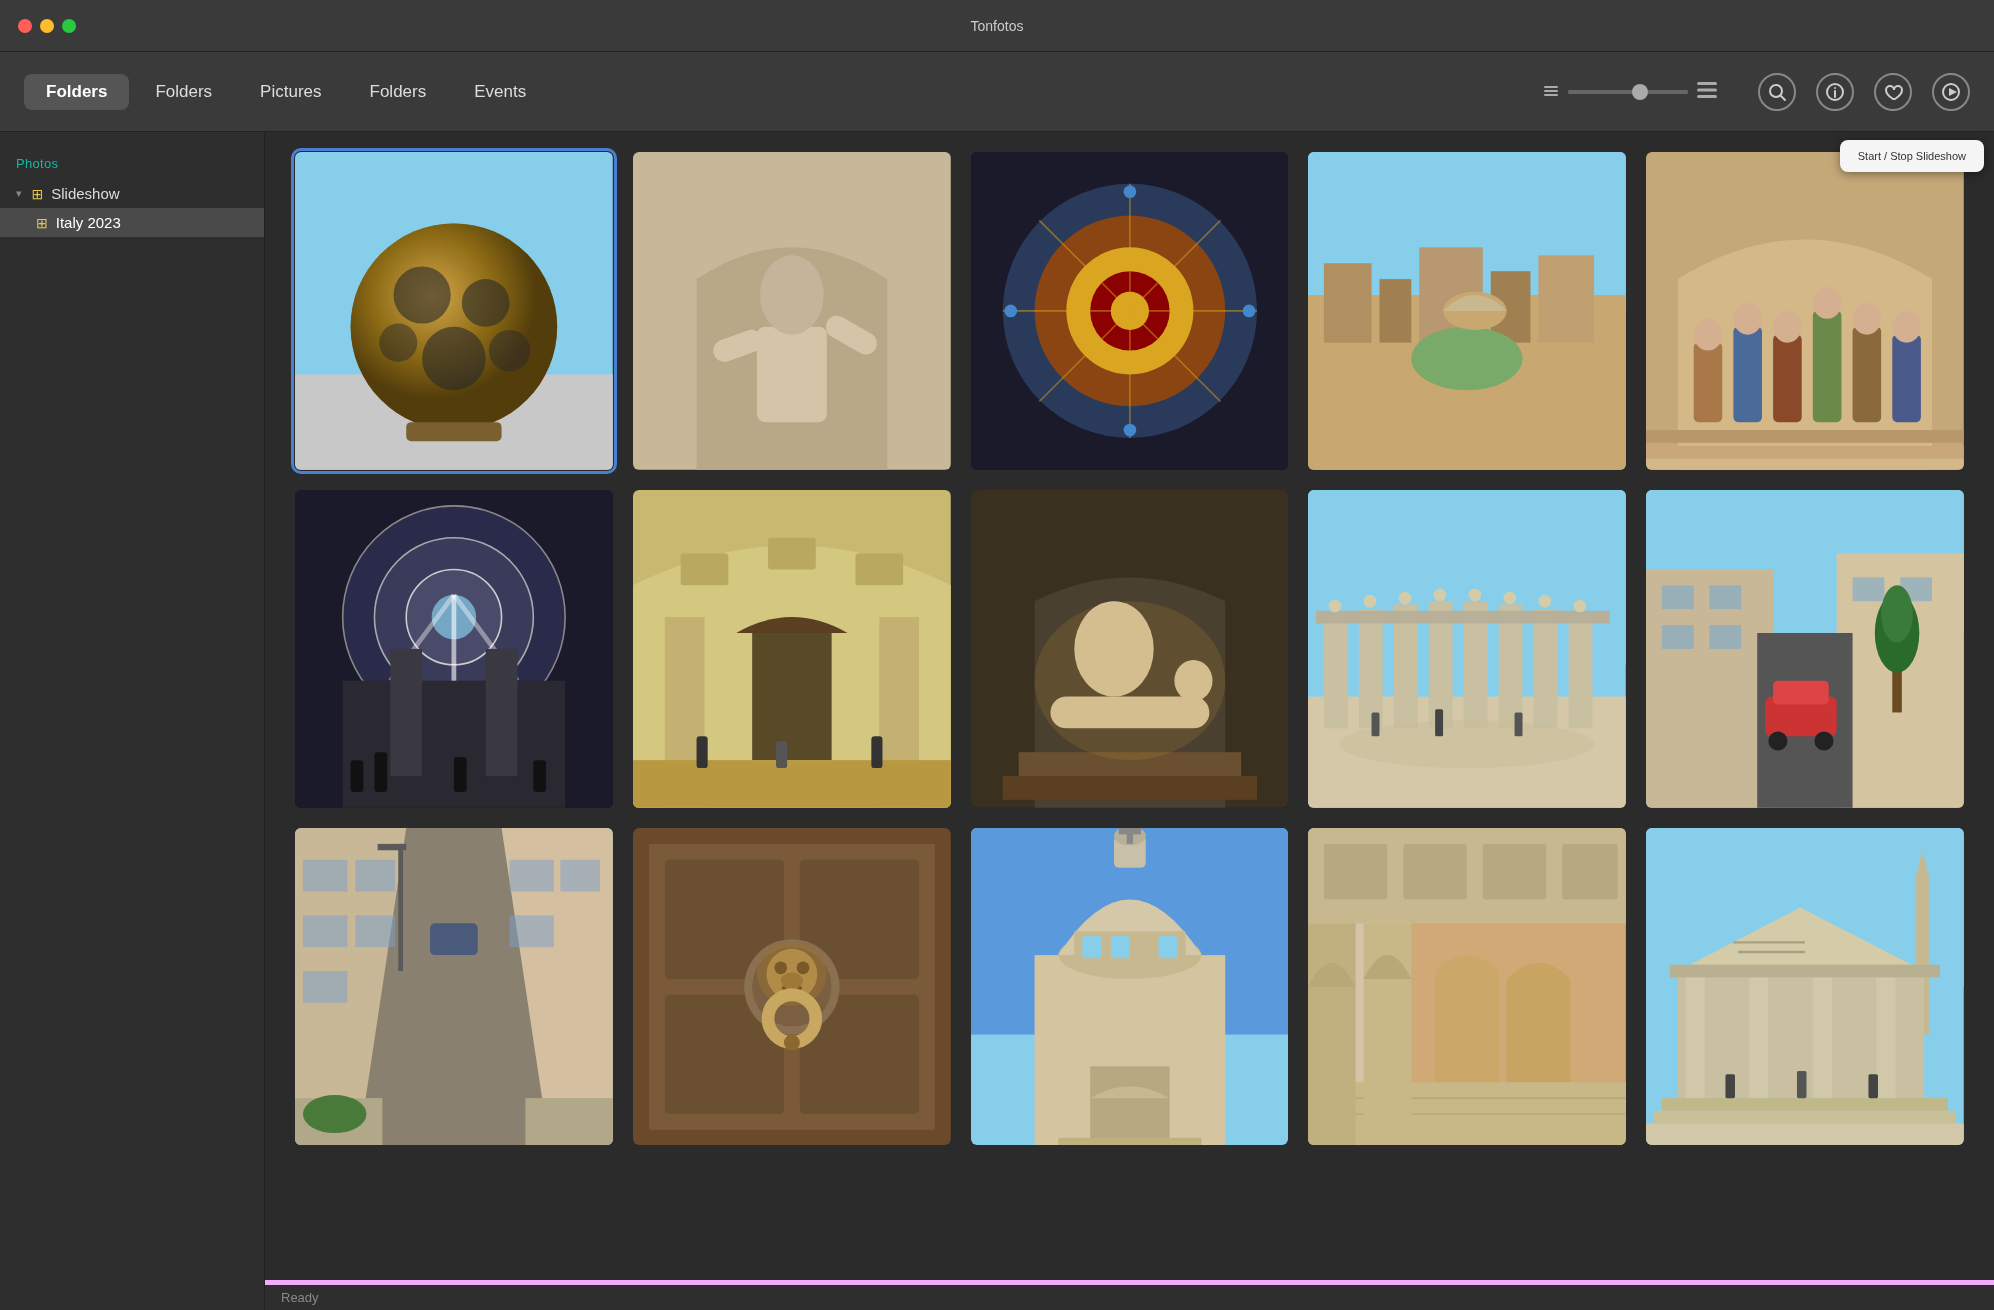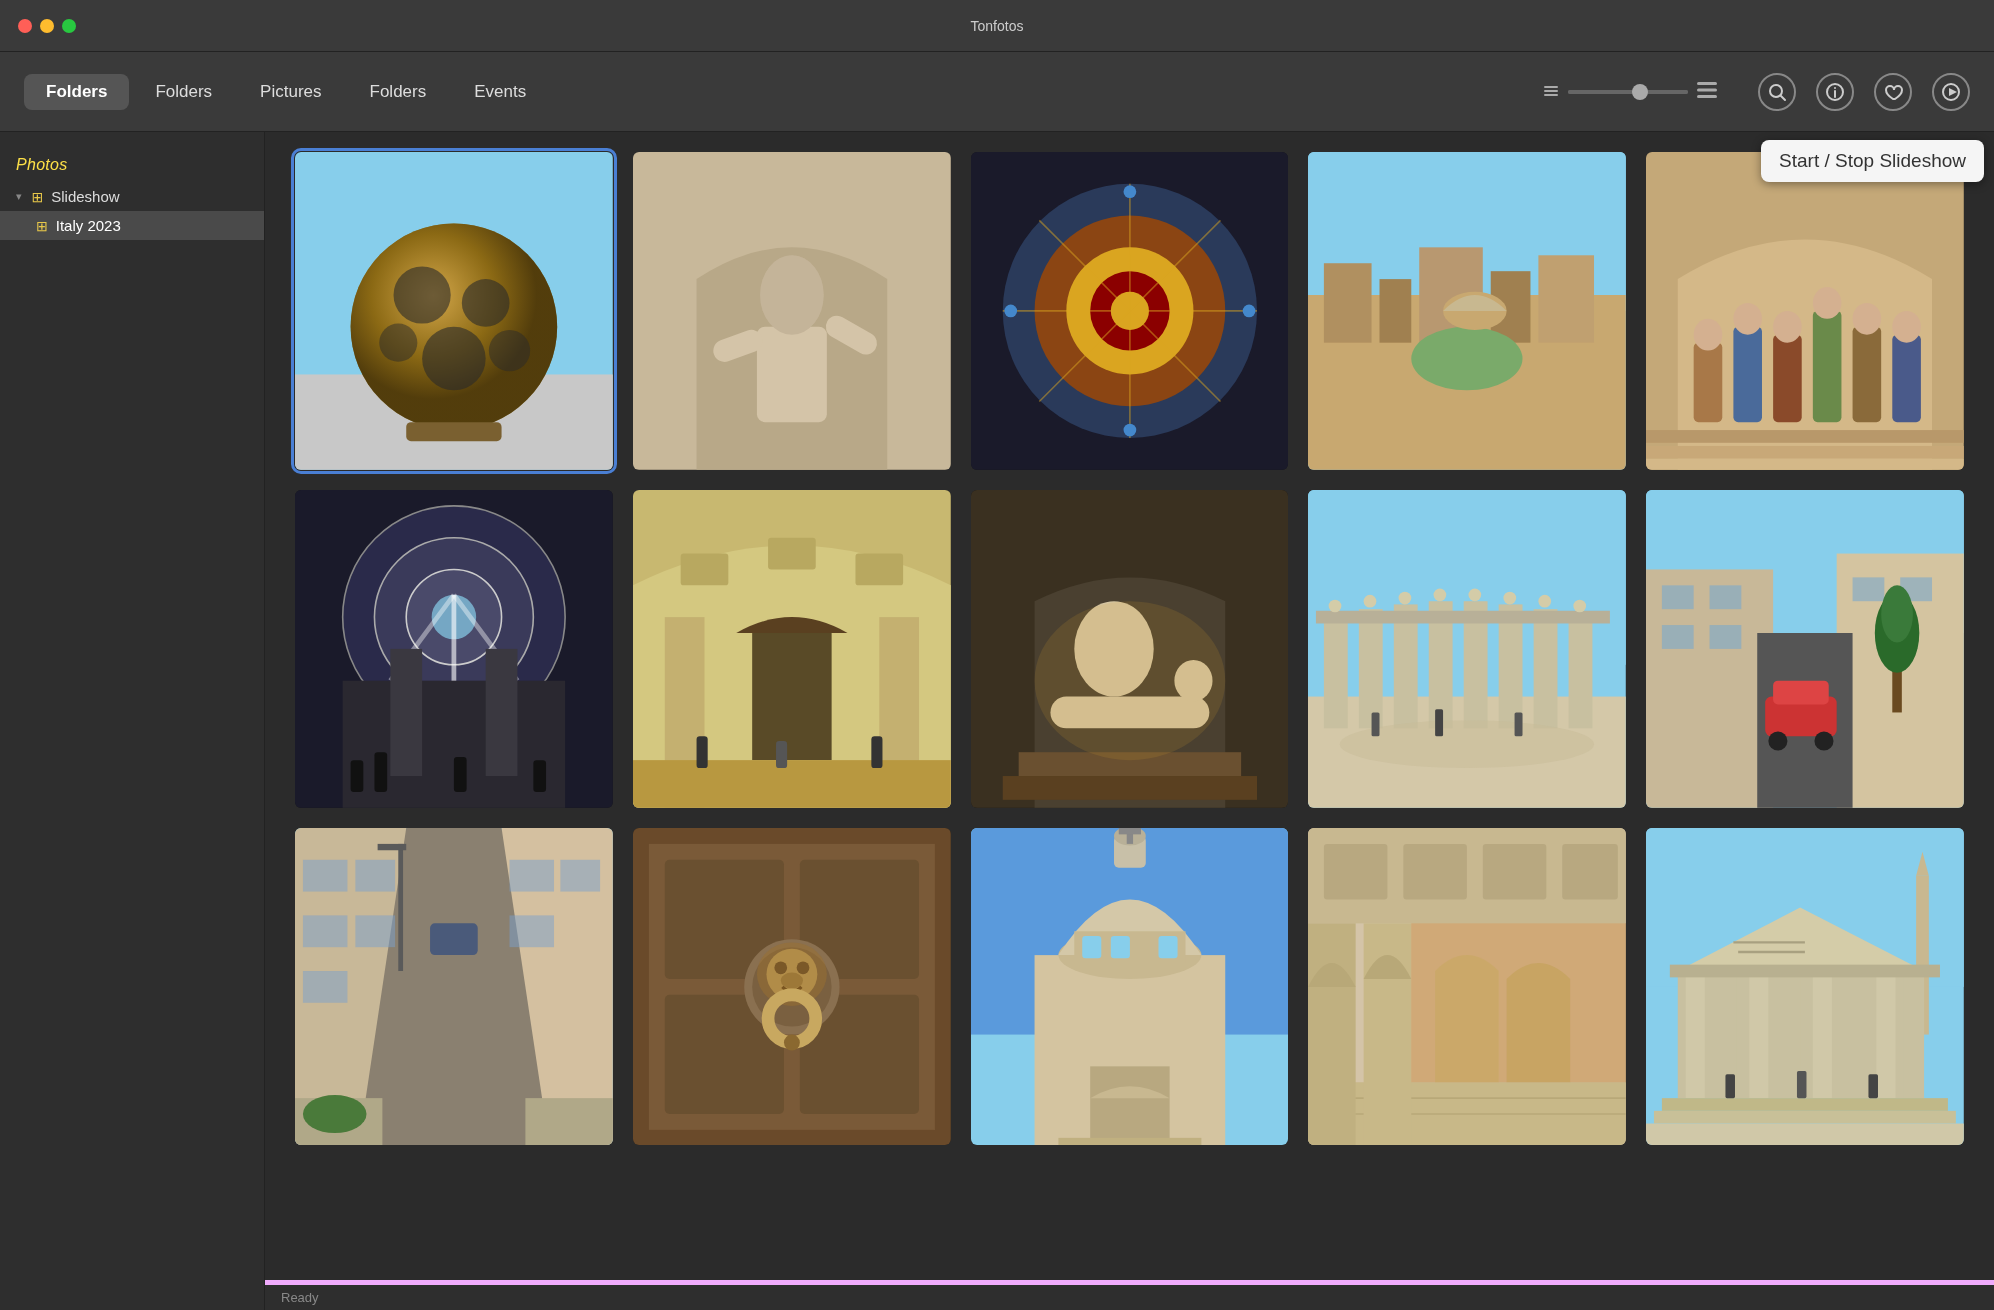--- a/index.html
+++ b/index.html
@@ -148,21 +148,21 @@
     }
 
     .slideshow-tooltip {
       position: absolute;
       right: 10px;
       top: 140px;
       background: #f5f5f5;
       color: #333;
       padding: 10px 18px;
       border-radius: 8px;
-      font-size: 19px;
+      font-size: 11px;
       font-weight: 500;
       z-index: 100;
       box-shadow: 0 2px 10px rgba(0,0,0,0.4);
       white-space: nowrap;
     }
 
     
     .main-layout {
       display: flex;
       height: calc(1310px - 52px - 80px);
@@ -171,26 +171,25 @@
     
     .sidebar {
       width: 265px;
       background: #2e2e2e;
       border-right: 1px solid #222;
       padding: 16px 0;
       flex-shrink: 0;
     }
 
     .sidebar-section-label {
-      font-size: 16px;
-      color: #fde047;
+      font-size: 13px;
+      color: #14b8a6;
       padding: 8px 16px 8px;
       font-weight: 500;
       letter-spacing: 0.3px;
-      font-style: italic;
     }
 
     .sidebar-item {
       display: flex;
       align-items: center;
       padding: 6px 16px;
       cursor: pointer;
       font-size: 15px;
       color: #ddd;
       gap: 8px;

